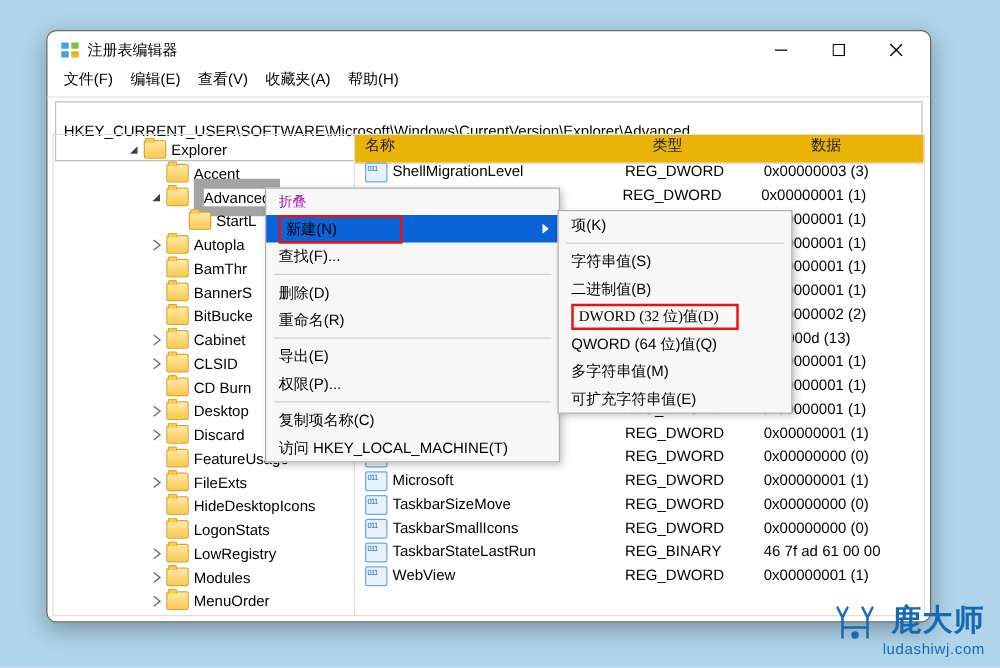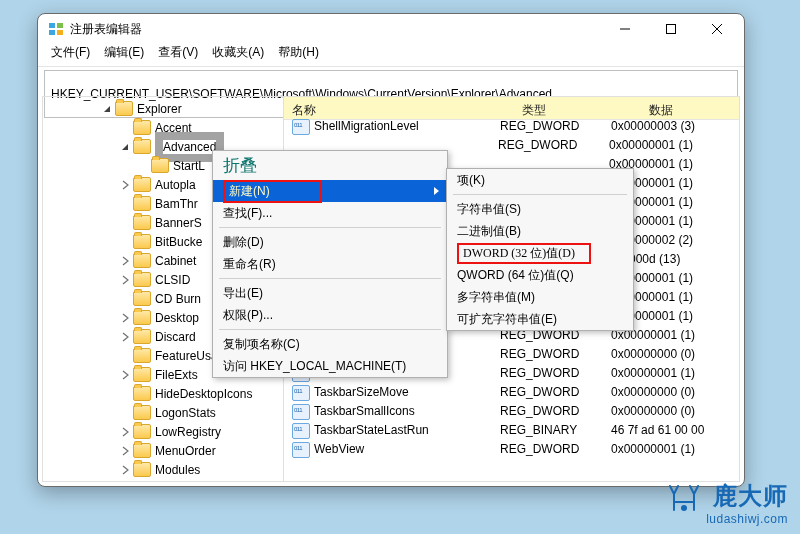--- a/index.html
+++ b/index.html
@@ -1,16 +1,16 @@
 <!DOCTYPE html>
 <html><head>
 <meta charset="utf-8">
 <style>
   html,body{margin:0;padding:0;width:800px;height:534px;background:#b0d4ea;font-family:"Microsoft YaHei","Segoe UI",sans-serif;font-size:12px;overflow:hidden}
-  .window{position:absolute;left:37px;top:13px;width:706px;height:472px;background:#fff;border:1px solid #6b6b6b;border-radius:8px;box-shadow:0 6px 20px rgba(0,0,0,.3)}
+  .window{position:absolute;left:37px;top:24px;width:706px;height:472px;background:#fff;border:1px solid #6b6b6b;border-radius:8px;box-shadow:0 6px 20px rgba(0,0,0,.3)}
   .titlebar{display:flex;align-items:center;height:30px;padding:0 4px}
   .appicon{width:16px;height:16px;margin:0 6px;display:flex;align-items:center;justify-content:center}
   .title{flex:1;font-size:12px}
   .winbtns{display:flex}
   .winbtn{width:46px;height:30px;display:flex;align-items:center;justify-content:center;color:#000}
   .winbtn svg{width:10px;height:10px}
   .menubar{display:flex;height:22px;align-items:flex-start;padding:0 6px;border-bottom:1px solid #e5e5e5}
   .menu{padding:0 7px;font-size:12px}
   .addr{height:24px;padding:3px 6px}
   .addr-inner{border:1px solid #bfbfbf;height:22px;display:flex;align-items:center;padding:12px 6px;font-size:12px;background:#fff}
@@ -18,34 +18,34 @@
   .tree{width:240px;border-right:1px solid #e0e0e0;overflow:hidden;padding-top:2px}
   .tree-row{display:flex;align-items:center;height:19px;white-space:nowrap}
   .chev{width:12px;height:12px;margin-right:2px;display:inline-flex;align-items:center;justify-content:center;color:#5a5a5a}
   .chev.open{color:#000}
   .spacer{display:inline-block}
   .folder{width:16px;height:13px;margin-right:4px;background:linear-gradient(#ffe9a8,#fbc94d);border:1px solid #d9a62e;border-radius:2px;position:relative}
   .folder:before{content:"";position:absolute;top:-3px;left:0;width:6px;height:3px;background:#fbc94d;border:1px solid #d9a62e;border-bottom:none;border-radius:2px 2px 0 0}
   .tname{font-size:12px}
   .hl-red{border:8px solid #a3a3a3;padding:0 0}
   .list{flex:1;position:relative;overflow:hidden}
-  .cols{display:flex;height:22px;border-bottom:1px solid #e5e5e5;align-items:flex-end;position:absolute;top:0;left:0;right:0;background:#fef9c3}
+  .cols{display:flex;height:22px;border-bottom:1px solid #e5e5e5;align-items:flex-start;position:absolute;top:0;left:0;right:0;background:#eab308}
   .col{padding:0 8px;font-size:12px;color:#222}
   .c1{width:214px}.c2{width:111px}.c3{flex:1}
   .rows{position:absolute;top:22px;left:0;right:0}
   .row{display:flex;height:19px;align-items:flex-start}
   .ricon{width:16px;height:14px;margin:0 4px 0 8px;background:#e8f2ff;border:1px solid #6ca9e0;border-radius:2px;position:relative;flex-shrink:0}
   .ricon:after{content:"011";position:absolute;font-size:6px;color:#2266aa;left:1px;top:2px;letter-spacing:-.5px}
   .rname{width:186px;font-size:12px;overflow:hidden;text-overflow:ellipsis;white-space:nowrap}
   .rtype{width:111px;font-size:12px}
   .rdata{font-size:12px;white-space:nowrap}
   .ctx1{position:absolute;left:212px;top:150px;width:234px;background:#f7f7f7;border:1px solid #b0b0b0;box-shadow:2px 2px 6px rgba(0,0,0,.25);z-index:10}
-  .ctx-title{padding:3px 10px;font-size:17px;color:#0f766e}
+  .ctx-title{padding:3px 10px;font-size:11px;color:#a21caf}
   .ctx-item{height:22px;display:flex;align-items:center;padding:0 10px;font-size:12px;position:relative}
-  .ctx-item.sel{background:#0a64d8;color:#fef9c3}
+  .ctx-item.sel{background:#0a64d8;color:#000000}
   .ctx-item.sel:after{content:"";position:absolute;right:8px;top:7px;border-left:5px solid #fff;border-top:4px solid transparent;border-bottom:4px solid transparent}
   .ctx-sep{height:1px;background:#d0d0d0;margin:3px 6px}
   .hl-red-box{border:2px solid #e11}
   .ctx2{position:absolute;left:446px;top:168px;width:186px;background:#f7f7f7;border:1px solid #b0b0b0;box-shadow:2px 2px 6px rgba(0,0,0,.25);z-index:11}
   .watermark{position:absolute;right:12px;bottom:8px;color:#1769b5;font-family:Arial,sans-serif;text-align:right}
   .wm-top{font-size:24px;font-weight:bold;letter-spacing:1px}
   .wm-bot{font-size:12px;letter-spacing:.5px}
   .wm-logo{position:absolute;right:98px;bottom:18px;width:36px;height:36px}
 </style>
 </head>
@@ -240,31 +240,31 @@
           <span class="tname">LowRegistry</span>
         </div>
         <div class="tree-row">
           <span class="spacer" style="width: 76px;"></span>
           <span class="chev">
             <svg width="10" height="10" viewBox="0 0 10 10">
               <path d="M3 1 L8 5 L3 9" fill="none" stroke="#707070" stroke-width="1.2"></path>
             </svg>
           </span>
           <span class="folder"></span>
+          <span class="tname">Modules</span>
+        </div>
+        <div class="tree-row">
+          <span class="spacer" style="width: 76px;"></span>
+          <span class="chev">
+            <svg width="10" height="10" viewBox="0 0 10 10">
+              <path d="M3 1 L8 5 L3 9" fill="none" stroke="#707070" stroke-width="1.2"></path>
+            </svg>
+          </span>
+          <span class="folder"></span>
           <span class="tname">MenuOrder</span>
-        </div>
-        <div class="tree-row">
-          <span class="spacer" style="width: 76px;"></span>
-          <span class="chev">
-            <svg width="10" height="10" viewBox="0 0 10 10">
-              <path d="M3 1 L8 5 L3 9" fill="none" stroke="#707070" stroke-width="1.2"></path>
-            </svg>
-          </span>
-          <span class="folder"></span>
-          <span class="tname">Modules</span>
         </div>
       </div>
     <div class="list">
       <div class="cols">
         <div class="col c1">名称</div>
         <div class="col c2">类型</div>
         <div class="col c3">数据</div>
       </div>
       <div class="rows" id="rows">
           <div class="row">

